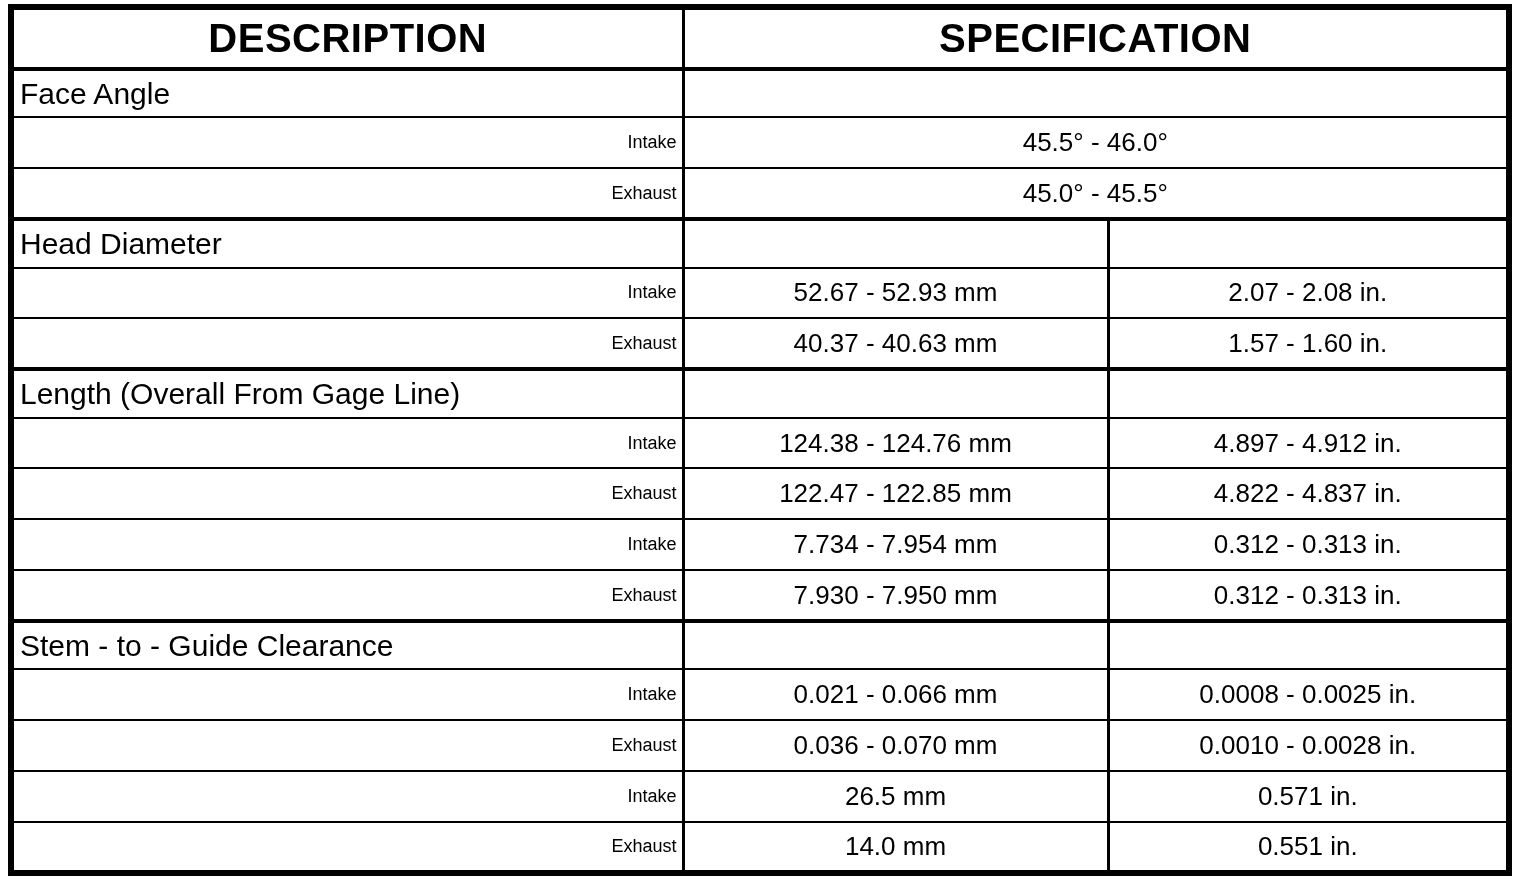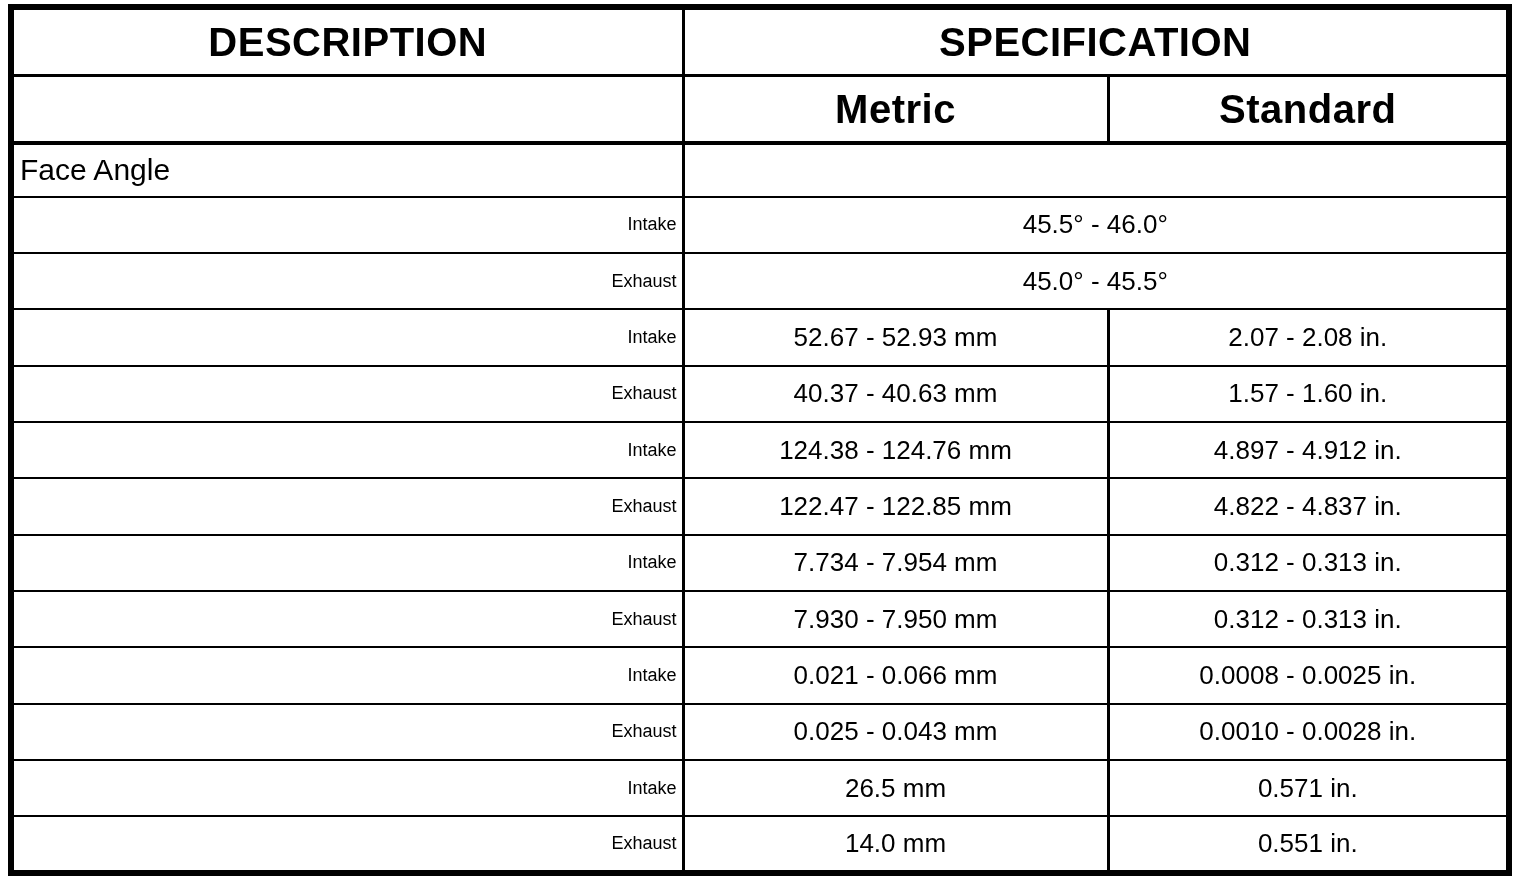--- a/index.html
+++ b/index.html
@@ -84,50 +84,55 @@
       <col class="c-metric">
       <col class="c-std">
     </colgroup>
 
     <tbody>
         <tr class="r-h1">
       <td class="h1txt">DESCRIPTION</td>
       <td class="h1txt" colspan="2">SPECIFICATION</td>
     </tr>
 
-    <tr class="r-h2">
-      <td></td>
-      <td class="h2txt">Metric</td>
-      <td class="h2txt">Standard</td>
-    </tr>
 
     <tr class="r-sec r-body1">
       <td class="cat">Face Angle</td>
       <td colspan="2"></td>
     </tr>
     <tr class="r-dat">
       <td class="lbl">Intake</td>
       <td class="val" colspan="2">45.5° - 46.0°</td>
     </tr>
     <tr class="r-dat">
       <td class="lbl">Exhaust</td>
       <td class="val" colspan="2">45.0° - 45.5°</td>
     </tr>
 
+    <tr class="r-sec">
+      <td class="cat">Head Diameter</td>
+      <td></td>
+      <td></td>
+    </tr>
     <tr class="r-dat">
       <td class="lbl">Intake</td>
       <td class="val">52.67 - 52.93 mm</td>
       <td class="val">2.07 - 2.08 in.</td>
     </tr>
     <tr class="r-dat">
       <td class="lbl">Exhaust</td>
       <td class="val">40.37 - 40.63 mm</td>
       <td class="val">1.57 - 1.60 in.</td>
     </tr>
 
+    <tr class="r-sec">
+      <td class="cat">Length (Overall From Gage Line)</td>
+      <td></td>
+      <td></td>
+    </tr>
     <tr class="r-dat">
       <td class="lbl">Intake</td>
       <td class="val">124.38 - 124.76 mm</td>
       <td class="val">4.897 - 4.912 in.</td>
     </tr>
     <tr class="r-dat">
       <td class="lbl">Exhaust</td>
       <td class="val">122.47 - 122.85 mm</td>
       <td class="val">4.822 - 4.837 in.</td>
     </tr>
@@ -136,28 +141,33 @@
       <td class="lbl">Intake</td>
       <td class="val">7.734 - 7.954 mm</td>
       <td class="val">0.312 - 0.313 in.</td>
     </tr>
     <tr class="r-dat">
       <td class="lbl">Exhaust</td>
       <td class="val">7.930 - 7.950 mm</td>
       <td class="val">0.312 - 0.313 in.</td>
     </tr>
 
+    <tr class="r-sec">
+      <td class="cat">Stem - to - Guide Clearance</td>
+      <td></td>
+      <td></td>
+    </tr>
     <tr class="r-dat">
       <td class="lbl">Intake</td>
       <td class="val">0.021 - 0.066 mm</td>
       <td class="val">0.0008 - 0.0025 in.</td>
     </tr>
     <tr class="r-dat">
       <td class="lbl">Exhaust</td>
-      <td class="val">0.025 - 0.043 mm</td>
+      <td class="val">0.036 - 0.070 mm</td>
       <td class="val">0.0010 - 0.0028 in.</td>
     </tr>
 
     <tr class="r-dat">
       <td class="lbl">Intake</td>
       <td class="val">26.5 mm</td>
       <td class="val">0.571 in.</td>
     </tr>
     <tr class="r-dat">
       <td class="lbl">Exhaust</td>

